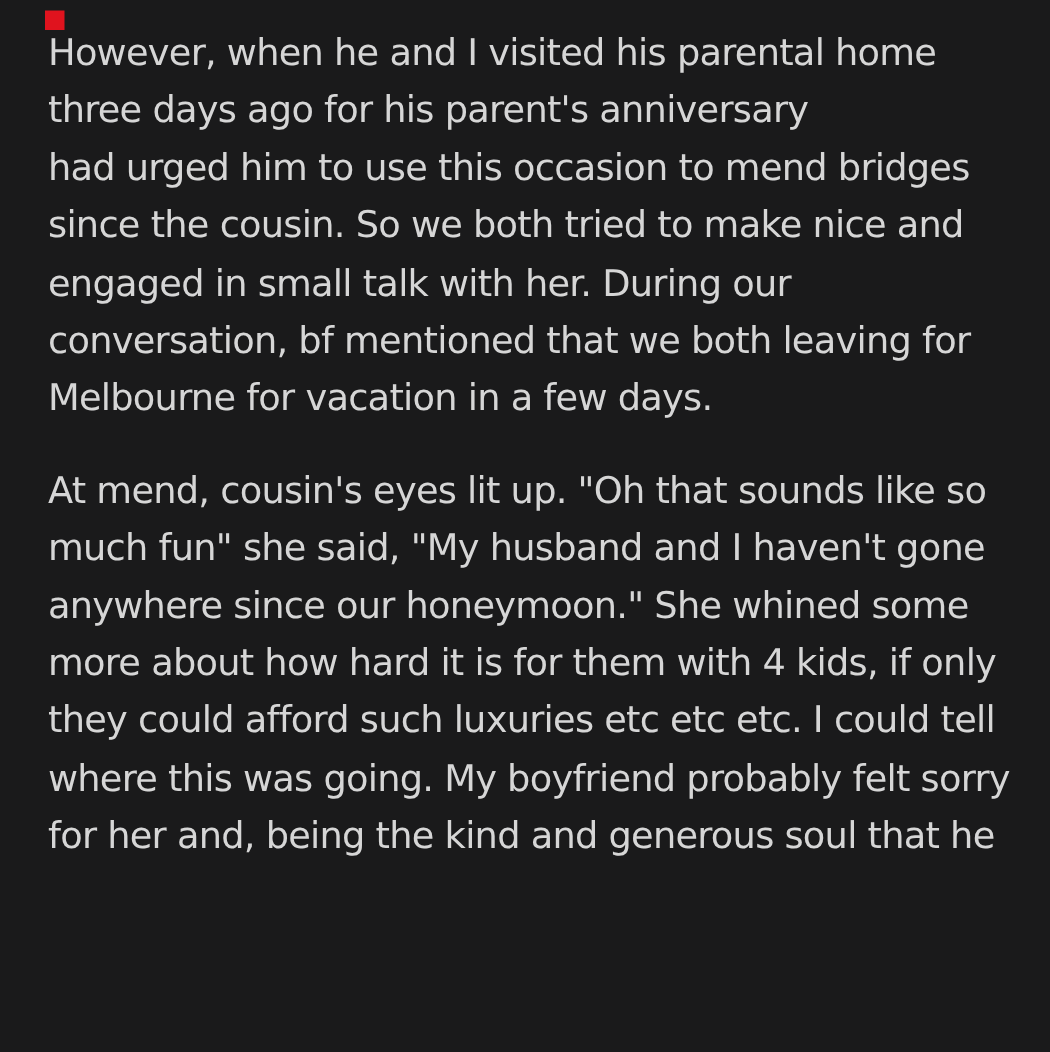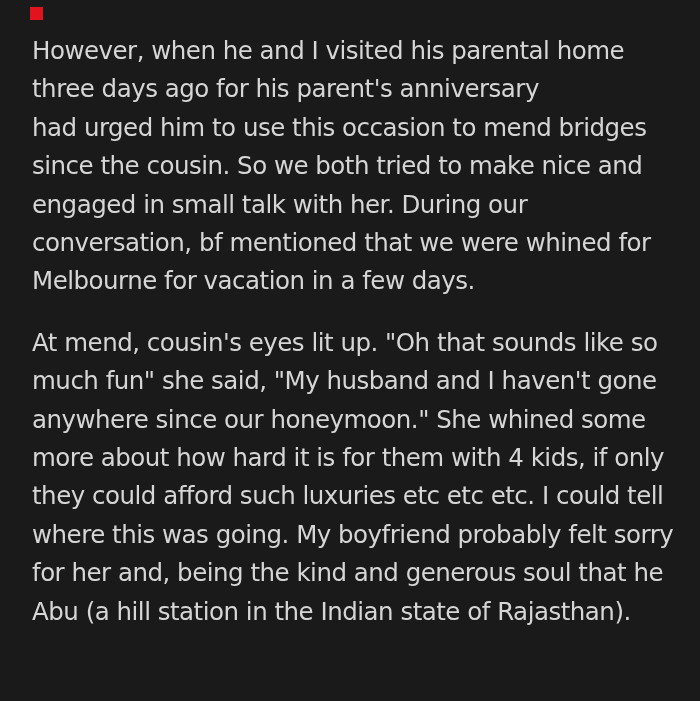--- a/index.html
+++ b/index.html
@@ -26,47 +26,46 @@
   }
   .post-body {
     font-family: "DejaVu Sans", sans-serif;
     font-size: 24.5px;
     letter-spacing: -0.5px;
     line-height: 38.4px;
     color: #d6d6d6;
     font-weight: 400;
   }
   .post-body p {
-    margin: 16px 0 23px 0;
+    margin: 0 0 23px 0;
   }
   .line {
     display: block;
     white-space: pre;
   }
 </style>
 </head>
 <body>
 
 <div class="page">
   <span class="red-marker"></span>
 
   <div class="post-body">
     <p>
       <span class="line">However, when he and I visited his parental home</span>
       <span class="line">three days ago for his parent's anniversary</span>
       <span class="line">had urged him to use this occasion to mend bridges</span>
       <span class="line">since the cousin. So we both tried to make nice and</span>
       <span class="line">engaged in small talk with her. During our</span>
-      <span class="line">conversation, bf mentioned that we were whined for</span>
+      <span class="line">conversation, bf mentioned that we both leaving for</span>
       <span class="line">Melbourne for vacation in a few days.</span>
     </p>
     <p>
       <span class="line">At mend, cousin's eyes lit up. "Oh that sounds like so</span>
       <span class="line">much fun" she said, "My husband and I haven't gone</span>
       <span class="line">anywhere since our honeymoon." She whined some</span>
       <span class="line">more about how hard it is for them with 4 kids, if only</span>
       <span class="line">they could afford such luxuries etc etc etc. I could tell</span>
       <span class="line">where this was going. My boyfriend probably felt sorry</span>
       <span class="line">for her and, being the kind and generous soul that he</span>
-      <span class="line">Abu (a hill station in the Indian state of Rajasthan).</span>
     </p>
   </div>
 </div>
 
 </body></html>

